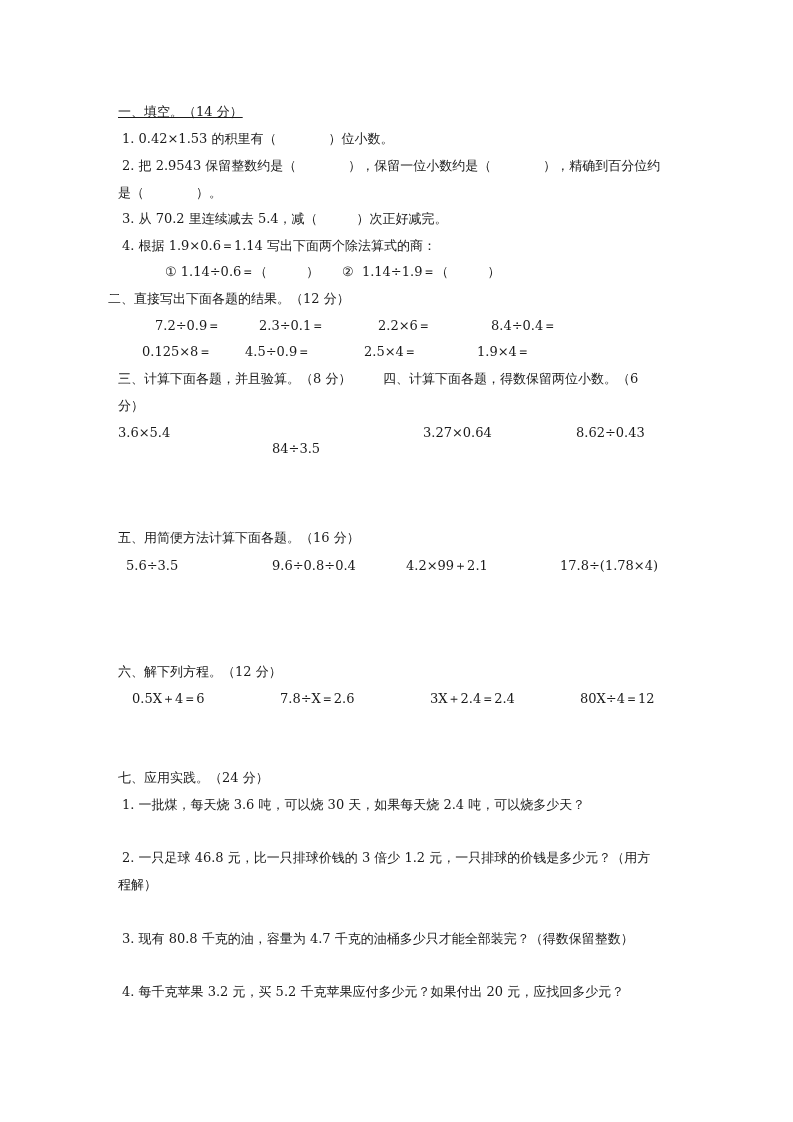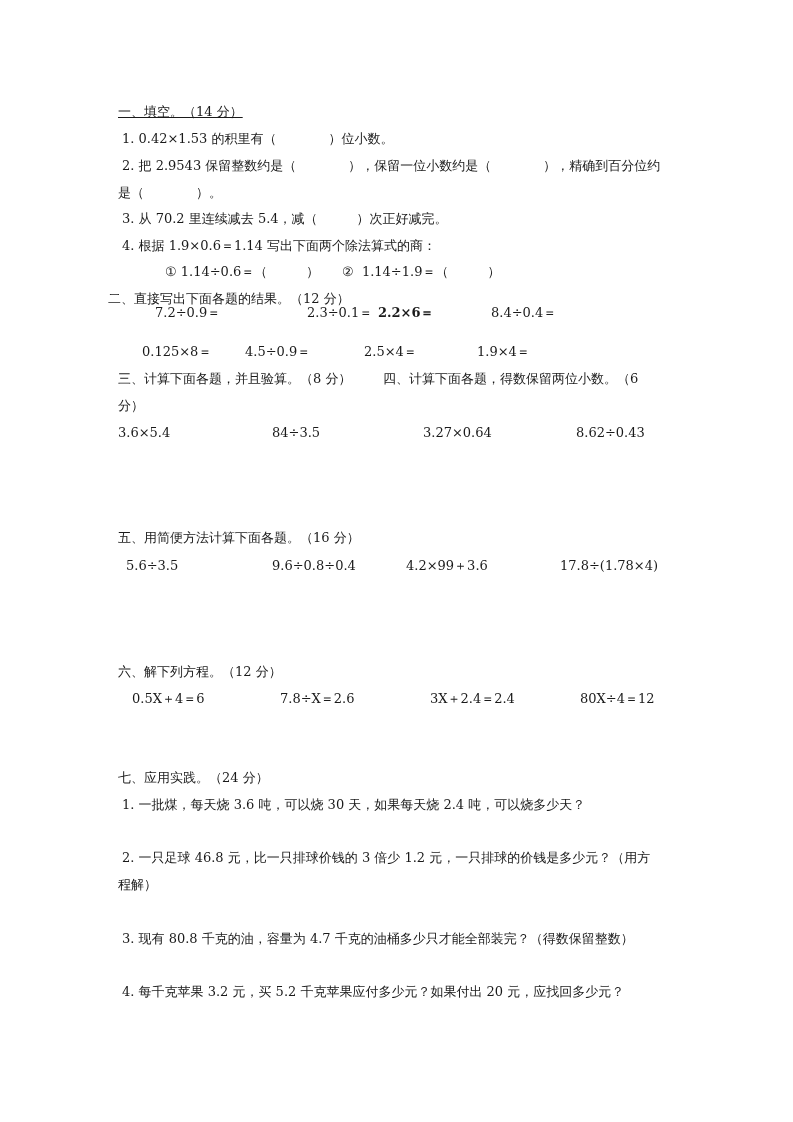--- a/index.html
+++ b/index.html
@@ -18,48 +18,48 @@
 <div class="line" style="left:118px;top:104px;text-decoration:underline;">一、填空。（14 分）</div>
 <div class="line" style="left:122px;top:131px;">1. 0.42×1.53 的积里有（　　　　）位小数。</div>
 <div class="line" style="left:122px;top:158px;">2. 把 2.9543 保留整数约是（　　　　），保留一位小数约是（　　　　），精确到百分位约</div>
 <div class="line" style="left:118px;top:185px;">是（　　　　）。</div>
 <div class="line" style="left:122px;top:211px;">3. 从 70.2 里连续减去 5.4，减（　　　）次正好减完。</div>
 <div class="line" style="left:122px;top:238px;">4. 根据 1.9×0.6＝1.14 写出下面两个除法算式的商：</div>
 <div class="line" style="left:140px;top:264px;margin-left:25px;">① 1.14÷0.6＝（　　　）</div>
 <div class="line" style="left:342px;top:264px;">②  1.14÷1.9＝（　　　）</div>
 
 <div class="line" style="left:108px;top:291px;">二、直接写出下面各题的结果。（12 分）</div>
-<div class="row" style="top:305px;">
+<div class="row" style="top:318px;">
   <span class="cell" style="left:155px;">7.2÷0.9＝</span>
-  <span class="cell" style="left:259px;margin-left:48px;">2.3÷0.1＝</span>
-  <span class="cell" style="left:378px;font-weight:bold;">2.2×6＝</span>
+  <span class="cell" style="left:259px;">2.3÷0.1＝</span>
+  <span class="cell" style="left:378px;">2.2×6＝</span>
   <span class="cell" style="left:491px;">8.4÷0.4＝</span>
 </div>
 <div class="row" style="top:344px;text-align:right;">
   <span class="cell" style="left:142px;">0.125×8＝</span>
   <span class="cell" style="left:245px;">4.5÷0.9＝</span>
   <span class="cell" style="left:364px;">2.5×4＝</span>
   <span class="cell" style="left:477px;">1.9×4＝</span>
 </div>
 
 <div class="line" style="left:118px;top:371px;">三、计算下面各题，并且验算。（8 分）</div>
 <div class="line" style="left:383px;top:371px;">四、计算下面各题，得数保留两位小数。（6</div>
 <div class="line" style="left:118px;top:398px;">分）</div>
 <div class="row" style="top:425px;">
   <span class="cell" style="left:118px;">3.6×5.4</span>
-  <span class="cell" style="left:272px;">84÷3.5</span>
+  <span class="cell" style="left:272px;margin-top:16px;">84÷3.5</span>
   <span class="cell" style="left:423px;">3.27×0.64</span>
   <span class="cell" style="left:576px;">8.62÷0.43</span>
 </div>
 
 <div class="line" style="left:118px;top:530px;">五、用简便方法计算下面各题。（16 分）</div>
 <div class="row" style="top:558px;text-align:center;">
   <span class="cell" style="left:126px;">5.6÷3.5</span>
   <span class="cell" style="left:272px;">9.6÷0.8÷0.4</span>
-  <span class="cell" style="left:406px;">4.2×99＋3.6</span>
+  <span class="cell" style="left:406px;">4.2×99＋2.1</span>
   <span class="cell" style="left:560px;">17.8÷(1.78×4)</span>
 </div>
 
 <div class="line" style="left:118px;top:664px;">六、解下列方程。（12 分）</div>
 <div class="row" style="top:691px;">
   <span class="cell" style="left:132px;">0.5X＋4＝6</span>
   <span class="cell" style="left:280px;">7.8÷X＝2.6</span>
   <span class="cell" style="left:430px;">3X＋2.4＝2.4</span>
   <span class="cell" style="left:580px;">80X÷4＝12</span>
 </div>

